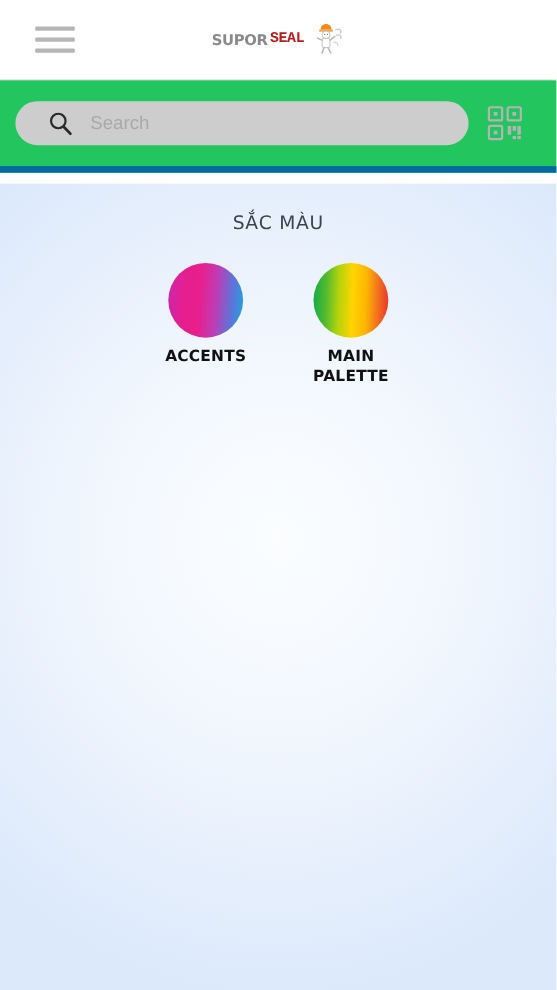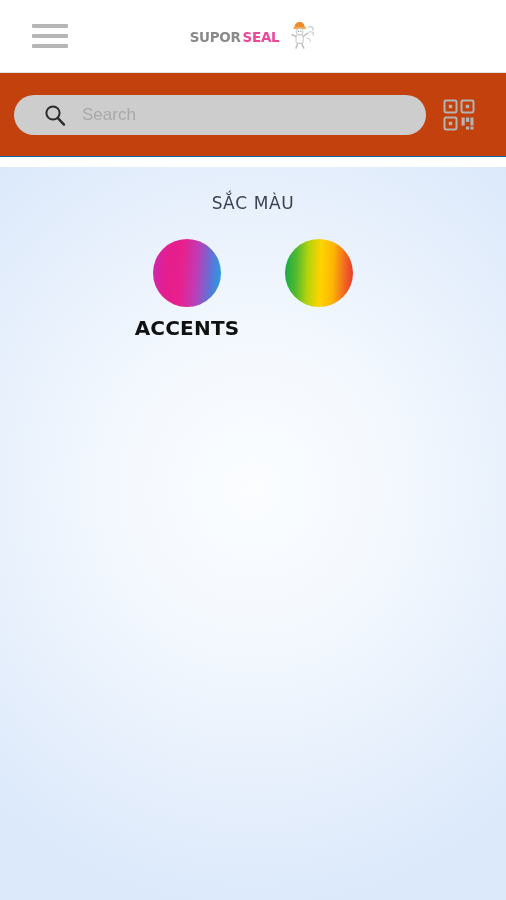--- a/index.html
+++ b/index.html
@@ -65,34 +65,34 @@
     gap: 2px;
     user-select: none;
   }
   .brand-word {
     font-family: "DejaVu Sans", sans-serif;
     font-size: 13.5px;
     font-weight: 700;
     letter-spacing: -0.3px;
   }
   .brand-supor { color: #8a8a8a; }
-  .brand-seal  { color: #ec4899; }
+  .brand-seal  { color: #b91c1c; font-family: Liberation Mono, monospace; }
   .mascot {
     display: block;
     margin-left: 1px;
     margin-top: -3px;
   }
 
   
   .searchbar {
     position: relative;
     height: 84px;
     flex: 0 0 84px;
-    background: #c2410c;
-    border-bottom: 1px solid #0369a1;
+    background: #22c55e;
+    border-bottom: 6px solid #0369a1;
     display: flex;
     align-items: center;
     padding: 0 14px;
     box-sizing: border-box;
   }
   .search-field {
     flex: 1 1 auto;
     height: 40px;
     background: #cdcdcd;
     border-radius: 20px;
@@ -189,21 +189,21 @@
   .swatch-neutrals {
     background: linear-gradient(92deg,
       #e2483c 0%, #ef7b2c 20%, #f59a1d 42%, #f7a81b 62%, #e8b41c 78%, #9dc742 100%);
   }
   .swatch-offwhites {
     background: linear-gradient(95deg,
       #eef2f6 0%, #f6eff1 28%, #fbeef0 48%, #f5eff4 66%, #e9f0f8 100%);
   }
   .palette-label {
     font-family: "DejaVu Sans", sans-serif;
-    font-size: 20px;
+    font-size: 14px;
     font-weight: 700;
     color: #111111;
     text-align: center;
     line-height: 1.25;
     letter-spacing: 0.2px;
   }
   .row-second {
     margin-top: 22px;
     width: 400px;
     display: flex;
@@ -285,20 +285,24 @@
 
       <div class="palette-item">
         <div class="swatch swatch-accents"></div>
         <div class="palette-label">
           <div>ACCENTS</div>
         </div>
       </div>
 
       <div class="palette-item">
         <div class="swatch swatch-main"></div>
+        <div class="palette-label">
+          <div>MAIN</div>
+          <div>PALETTE</div>
+        </div>
       </div>
 
 
 
     </div>
   </div>
 
 </div>
 
 </body></html>

